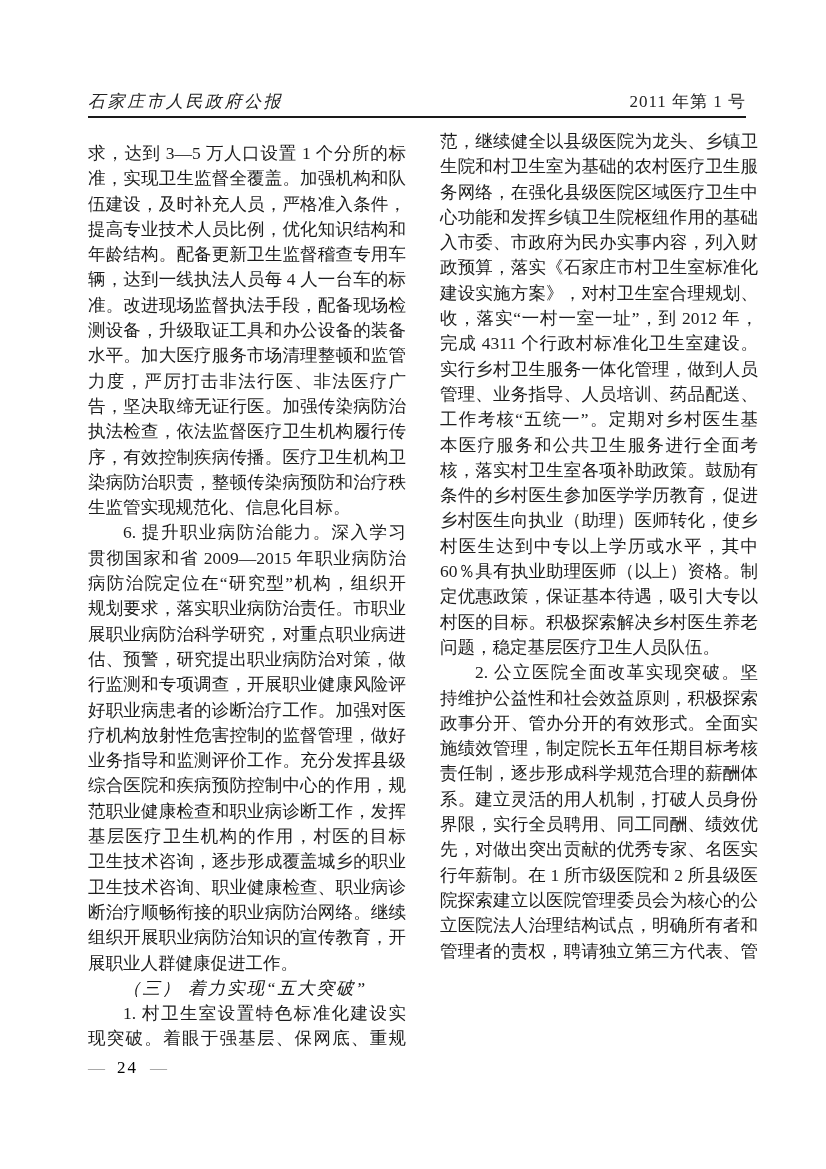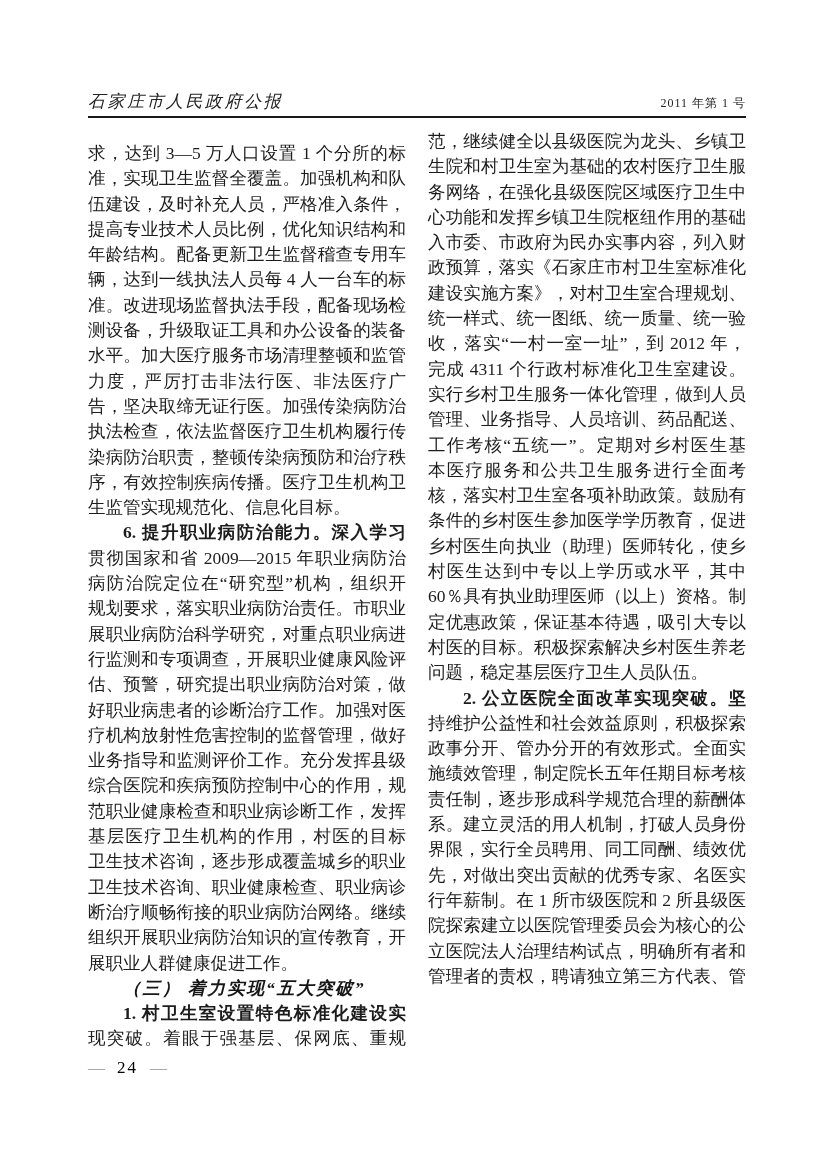--- a/index.html
+++ b/index.html
@@ -17,46 +17,46 @@
     position:absolute; left:88px; right:80px; top:90px;
     display:flex; justify-content:space-between; align-items:baseline;
   }
   .gazette-title {
     font-style:italic;
     font-size:17px;
     letter-spacing:2.5px;
     color:#222;
   }
   .issue-no {
-    font-size:12px;
+    font-size:17px;
     letter-spacing:1px;
     color:#222;
   }
   .header-rule {
     position:absolute; left:88px; right:80px; top:116px;
     border-top:2px solid #1a1a1a;
     height:0;
   }
   
   .column {
     position:absolute; top:129px; width:318px;
   }
   .col-left  { left:88px;margin-top:12px; }
-  .col-right { left:428px; }
+  .col-right { left:440px; }
   .line {
     height:25.3px;
     line-height:25.3px;
     font-size:17.5px;
     white-space:normal;
     text-align:justify;
     text-align-last:justify;
     text-justify:inter-character;
     color:#1c1c1c;
   }
-  .line.indent   { text-indent:35px;font-weight:bold; }
+  .line.indent   { text-indent:35px; }
   .line.para-end { text-align-last:left; }
   .line.heading  {
     font-style:italic;
     letter-spacing:2px;
     color:#161616;
   }
   
   .footer {
     position:absolute; left:88px; top:1042px;
     font-size:17px;
@@ -82,30 +82,30 @@
       <div class="line">伍建设，及时补充人员，严格准入条件，</div>
       <div class="line">提高专业技术人员比例，优化知识结构和</div>
       <div class="line">年龄结构。配备更新卫生监督稽查专用车</div>
       <div class="line">辆，达到一线执法人员每 4 人一台车的标</div>
       <div class="line">准。改进现场监督执法手段，配备现场检</div>
       <div class="line">测设备，升级取证工具和办公设备的装备</div>
       <div class="line">水平。加大医疗服务市场清理整顿和监管</div>
       <div class="line">力度，严厉打击非法行医、非法医疗广</div>
       <div class="line">告，坚决取缔无证行医。加强传染病防治</div>
       <div class="line">执法检查，依法监督医疗卫生机构履行传</div>
+      <div class="line">序，有效控制疾病传播。医疗卫生机构卫</div>
       <div class="line">染病防治职责，整顿传染病预防和治疗秩</div>
-      <div class="line">序，有效控制疾病传播。医疗卫生机构卫</div>
       <div class="line para-end">生监管实现规范化、信息化目标。</div>
       <div class="line indent">6. 提升职业病防治能力。深入学习</div>
       <div class="line">贯彻国家和省 2009—2015 年职业病防治</div>
       <div class="line">病防治院定位在“研究型”机构，组织开</div>
       <div class="line">规划要求，落实职业病防治责任。市职业</div>
       <div class="line">展职业病防治科学研究，对重点职业病进</div>
+      <div class="line">估、预警，研究提出职业病防治对策，做</div>
       <div class="line">行监测和专项调查，开展职业健康风险评</div>
-      <div class="line">估、预警，研究提出职业病防治对策，做</div>
       <div class="line">好职业病患者的诊断治疗工作。加强对医</div>
       <div class="line">疗机构放射性危害控制的监督管理，做好</div>
       <div class="line">业务指导和监测评价工作。充分发挥县级</div>
       <div class="line">综合医院和疾病预防控制中心的作用，规</div>
       <div class="line">范职业健康检查和职业病诊断工作，发挥</div>
       <div class="line">基层医疗卫生机构的作用，村医的目标</div>
       <div class="line">卫生技术咨询，逐步形成覆盖城乡的职业</div>
       <div class="line">卫生技术咨询、职业健康检查、职业病诊</div>
       <div class="line">断治疗顺畅衔接的职业病防治网络。继续</div>
       <div class="line">组织开展职业病防治知识的宣传教育，开</div>
@@ -116,21 +116,20 @@
     </div>
 
   <div class="column col-right" id="col-right">
       <div class="line">范，继续健全以县级医院为龙头、乡镇卫</div>
       <div class="line">生院和村卫生室为基础的农村医疗卫生服</div>
       <div class="line">务网络，在强化县级医院区域医疗卫生中</div>
       <div class="line">心功能和发挥乡镇卫生院枢纽作用的基础</div>
       <div class="line">入市委、市政府为民办实事内容，列入财</div>
       <div class="line">政预算，落实《石家庄市村卫生室标准化</div>
       <div class="line">建设实施方案》，对村卫生室合理规划、</div>
-      <div class="line">统一样式、统一图纸、统一质量、统一验</div>
       <div class="line">收，落实“一村一室一址”，到 2012 年，</div>
       <div class="line">完成 4311 个行政村标准化卫生室建设。</div>
       <div class="line">实行乡村卫生服务一体化管理，做到人员</div>
       <div class="line">管理、业务指导、人员培训、药品配送、</div>
       <div class="line">工作考核“五统一”。定期对乡村医生基</div>
       <div class="line">本医疗服务和公共卫生服务进行全面考</div>
       <div class="line">核，落实村卫生室各项补助政策。鼓励有</div>
       <div class="line">条件的乡村医生参加医学学历教育，促进</div>
       <div class="line">乡村医生向执业（助理）医师转化，使乡</div>
       <div class="line">村医生达到中专以上学历或水平，其中</div>

